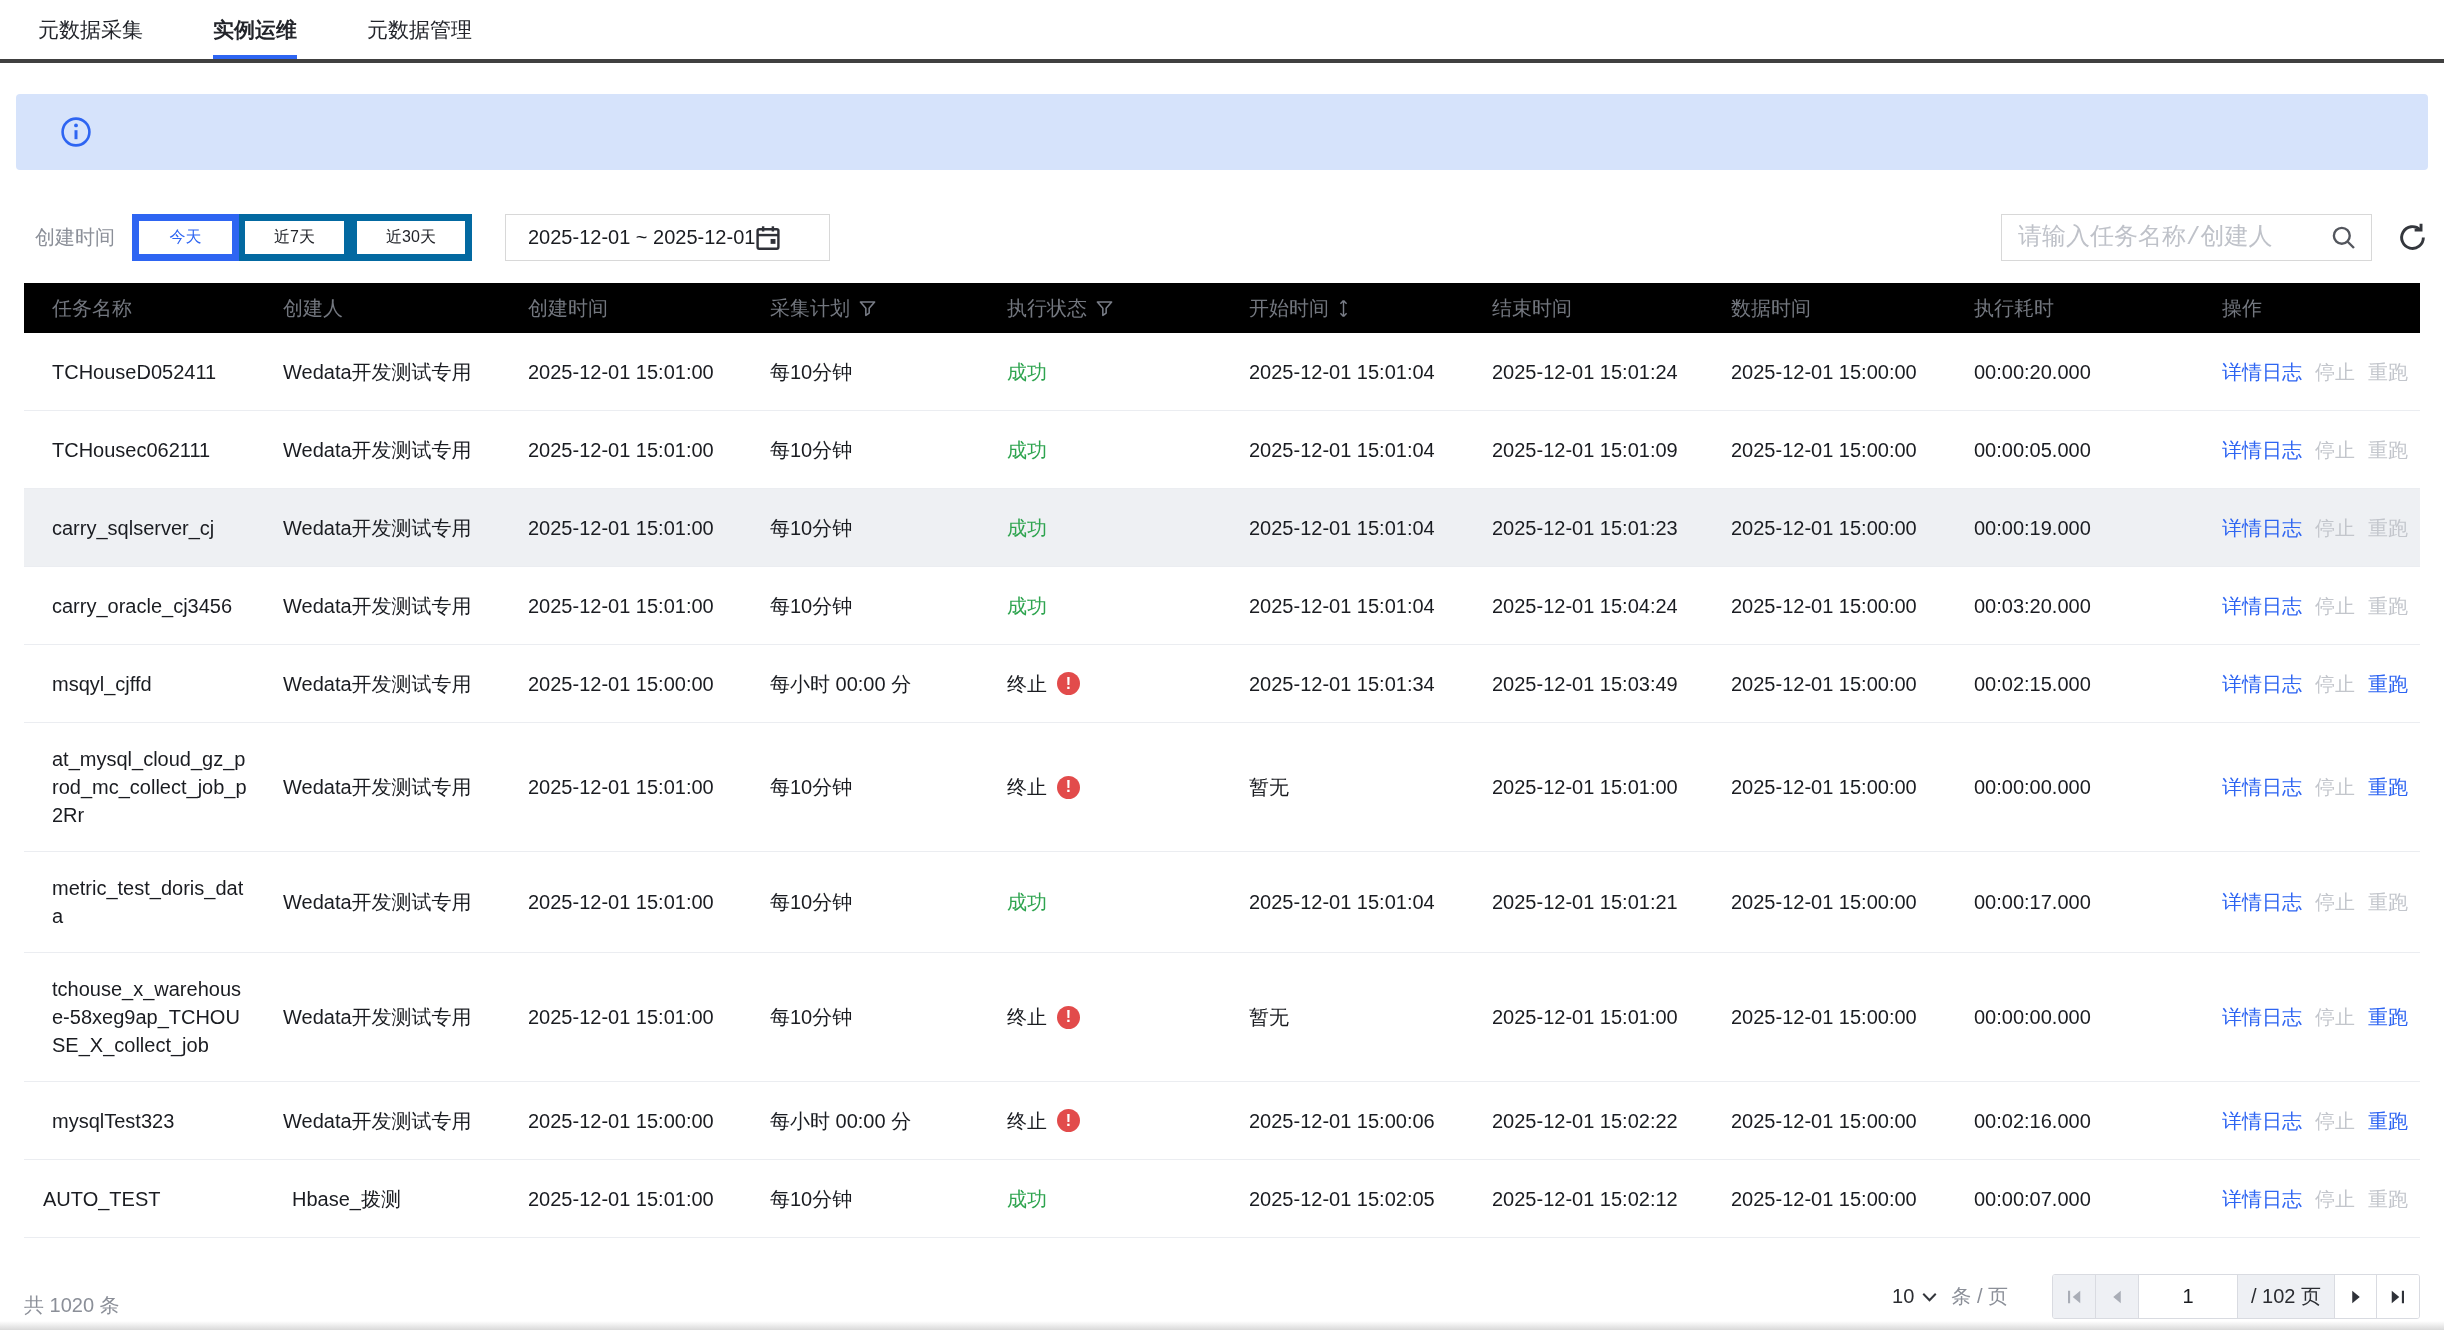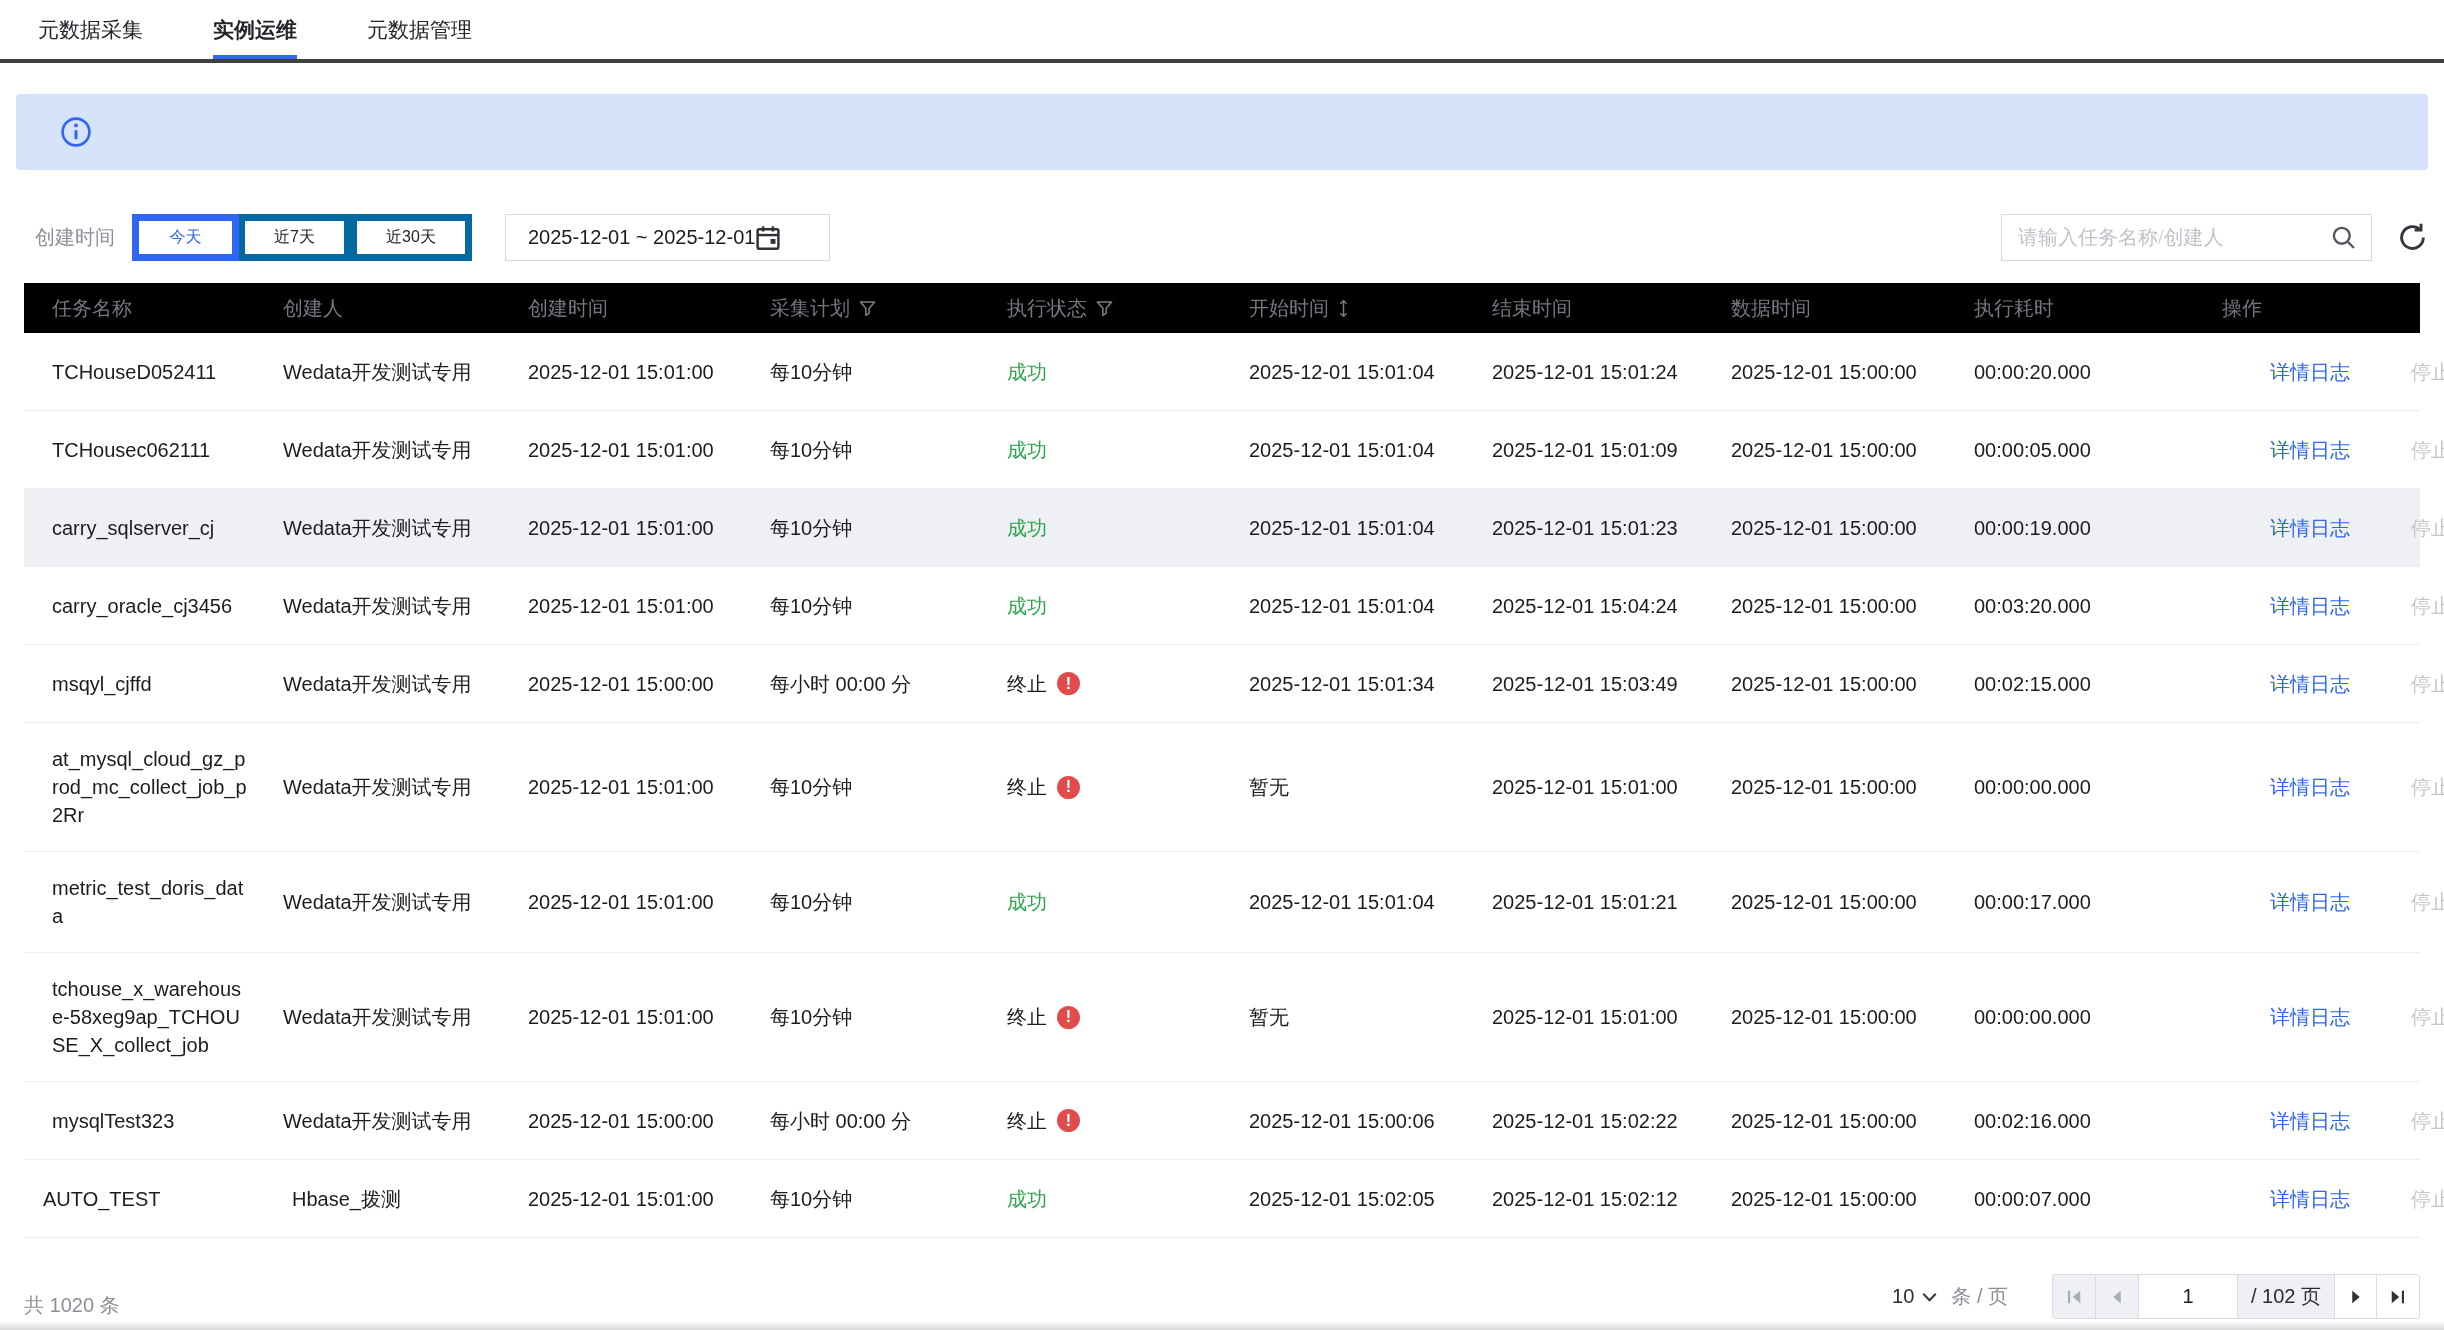--- a/index.html
+++ b/index.html
@@ -29,22 +29,22 @@
   .seg-btn.b0 { width:107px; }
   .seg-btn.b1 { width:113px; }
   .seg-btn.b2 { width:122px; }
   .seg-btn.active { border-color:#2e65f2; color:#2e65f2; z-index:2; }
   .date-input { margin-left:33px; width:325px; height:47px; border:1px solid #d8d8d8; background:#fff;
     display:flex; align-items:center; justify-content:flex-start; padding:0 16px 0 22px;
     font-size:20px; color:#1a1c21; cursor:pointer; }
   .right-tools { margin-left:auto; margin-right:14px; display:flex; align-items:center; }
   .search-box { width:371px; height:47px; border:1px solid #d8d8d8; background:#fff;
     display:flex; align-items:center; padding:0 14px 0 16px; }
-  .search-box input { flex:1; border:none; outline:none; font-size:20px; color:#1a1c21;
-    font-family:Liberation Serif, serif; background:transparent; }
+  .search-box input { flex:1; border:none; outline:none; font-size:24px; color:#1a1c21;
+    font-family:Liberation Mono, monospace; background:transparent; }
   .search-box input::placeholder { color:#bfc2c9; }
   .refresh-btn { margin-left:22px; width:36px; height:36px; border:none; background:transparent;
     display:flex; align-items:center; justify-content:center; cursor:pointer; }
 
   
   .table { margin:22px 24px 0 24px; }
   .thead, .trow { display:grid;
     grid-template-columns:240px 245px 242px 237px 242px 243px 239px 243px 248px minmax(0,1fr); }
   .thead { background:#000000; height:50px; }
   .th { display:flex; align-items:center; font-size:20px; color:#73777f; padding-left:19px; }
@@ -54,21 +54,21 @@
   .trow.hl { background:#eef0f3; }
   .td { display:flex; align-items:center; font-size:20px; color:#1a1c21;
     padding:22px 14px 22px 19px; line-height:28px; }
   .td.c0 { padding-left:28px; word-break:break-all; }
   .st-ok { color:#2ea44f; }
   .st-term { color:#1a1c21; }
   .err-badge { margin-left:10px; width:23px; height:23px; border-radius:50%; background:#e24b4b;
     color:#fff; font-size:16px; font-weight:bold; display:inline-flex; align-items:center;
     justify-content:center; flex:none; }
   .td.actions { padding-right:6px; }
-  .lnk { color:#2e65f2; cursor:pointer; margin-right:13px; white-space:nowrap;margin-left:48px; }
+  .lnk { color:#2e65f2; cursor:pointer; margin-right:13px; white-space:nowrap; }
   .lnk:last-child { margin-right:0; }
   .lnk.dis { color:#c3c6cc; cursor:default; }
 
   
   .footer { margin:36px 24px 0 24px; height:45px; display:flex; align-items:flex-end; }
   .total { font-size:20px; color:#8b8f98; }
   .pager { margin-left:auto; display:flex; align-items:center; }
   .psize { display:flex; align-items:center; font-size:20px; cursor:pointer; }
   .psize .num { color:#2a2c31; }
   .psize svg { margin-left:8px; }

